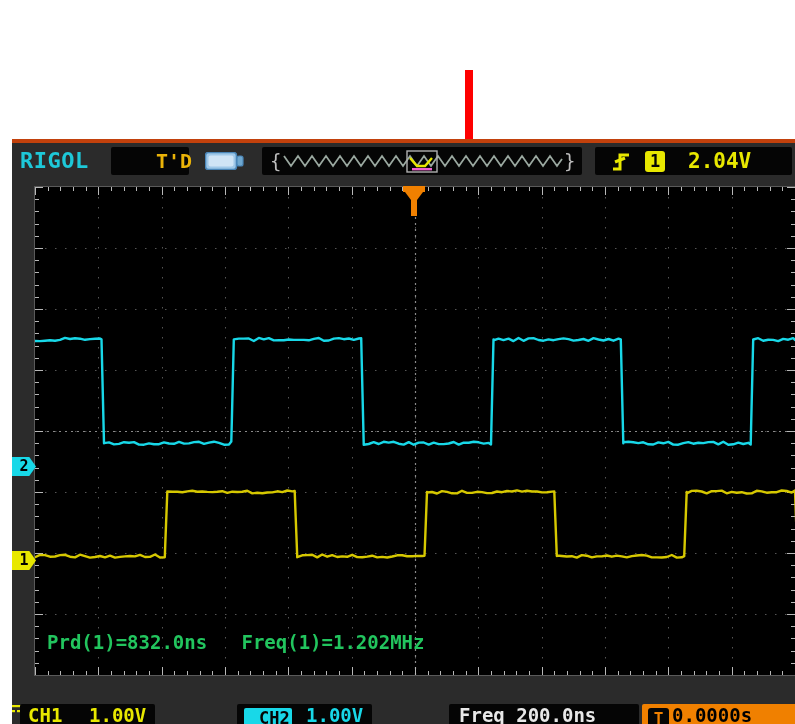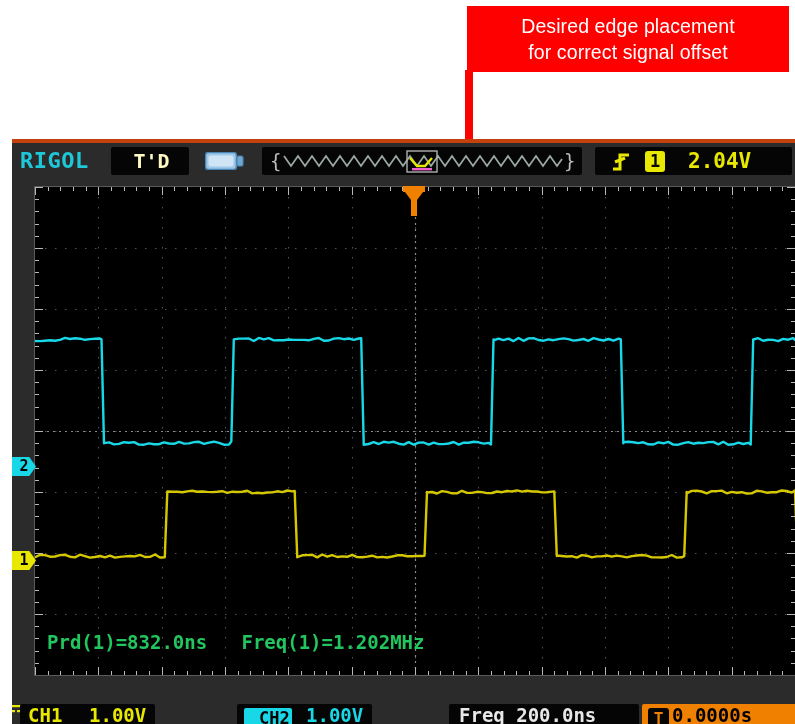--- a/index.html
+++ b/index.html
@@ -67,26 +67,26 @@
     font-family: "DejaVu Sans Mono", monospace;
     font-size: 22px;
     font-weight: bold;
     letter-spacing: 0.5px;
     line-height: 26px;
   }
   #trig-state-panel { left: 99px; top: 4px; width: 78px; height: 28px; }
   #trig-state {
     position: absolute;
     left: 0; top: 0; width: 81px; height: 28px;
-    color: #fef9c3;
+    color: #eab308;
     font-family: "DejaVu Sans Mono", monospace;
     font-weight: bold;
     font-size: 20px;
     line-height: 28px;
-    text-align: center;
+    text-align: right;
   }
   #io-icon {
     position: absolute;
     left: 193px; top: 9px;
     width: 40px; height: 18px;
   }
   #wf-window-panel { left: 250px; top: 4px; width: 320px; height: 28px; }
   #wf-window-svg { position: absolute; left: 250px; top: 4px; }
   #trig-info-panel { left: 583px; top: 4px; width: 197px; height: 28px; }
   #trig-edge-icon {
@@ -199,24 +199,20 @@
                    font-family: "DejaVu Sans Mono", monospace;
                    font-weight: bold; font-size: 16px; line-height: 21px;
                    text-align: center; }
   #trigofs-text { left: 660px; color: #000000; }
 </style>
 </head>
 <body>
 
 <div id="page">
 
-  <div id="callout-box">
-    <span class="cline">Desired edge placement</span>
-    <span class="cline">for correct signal offset</span>
-  </div>
   <div id="callout-line"></div>
 
   <div id="scope">
 
     <div id="scope-header">
 
       <div id="logo">RIGOL</div>
 
       <div class="hdr-panel" id="trig-state-panel">
         <div id="trig-state">T'D</div>

